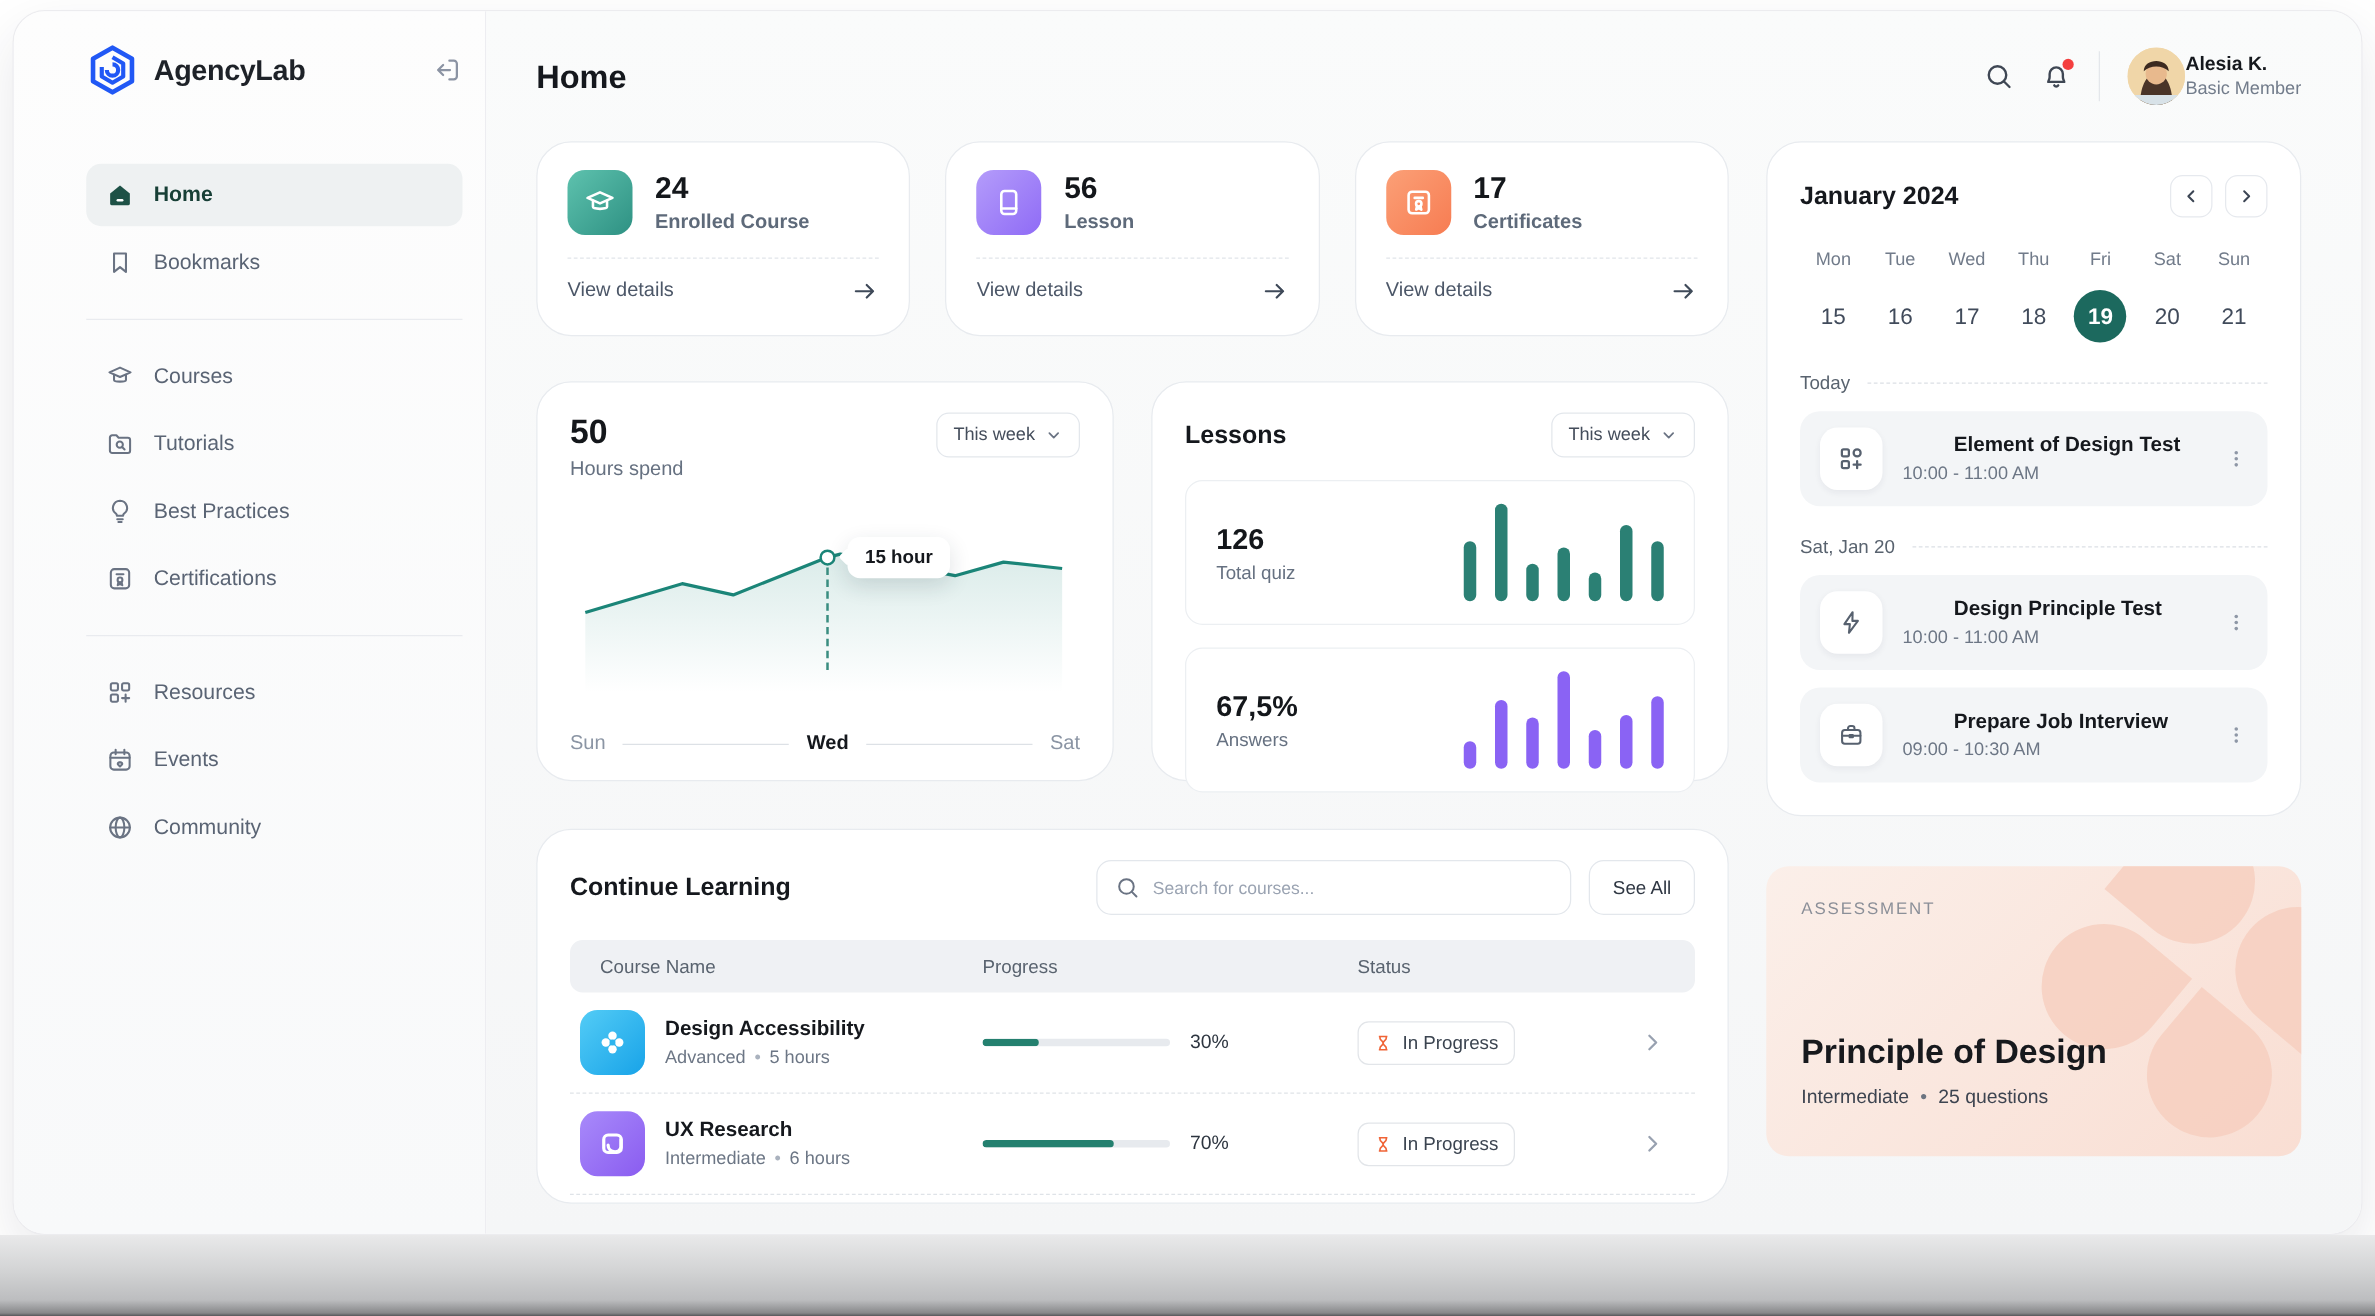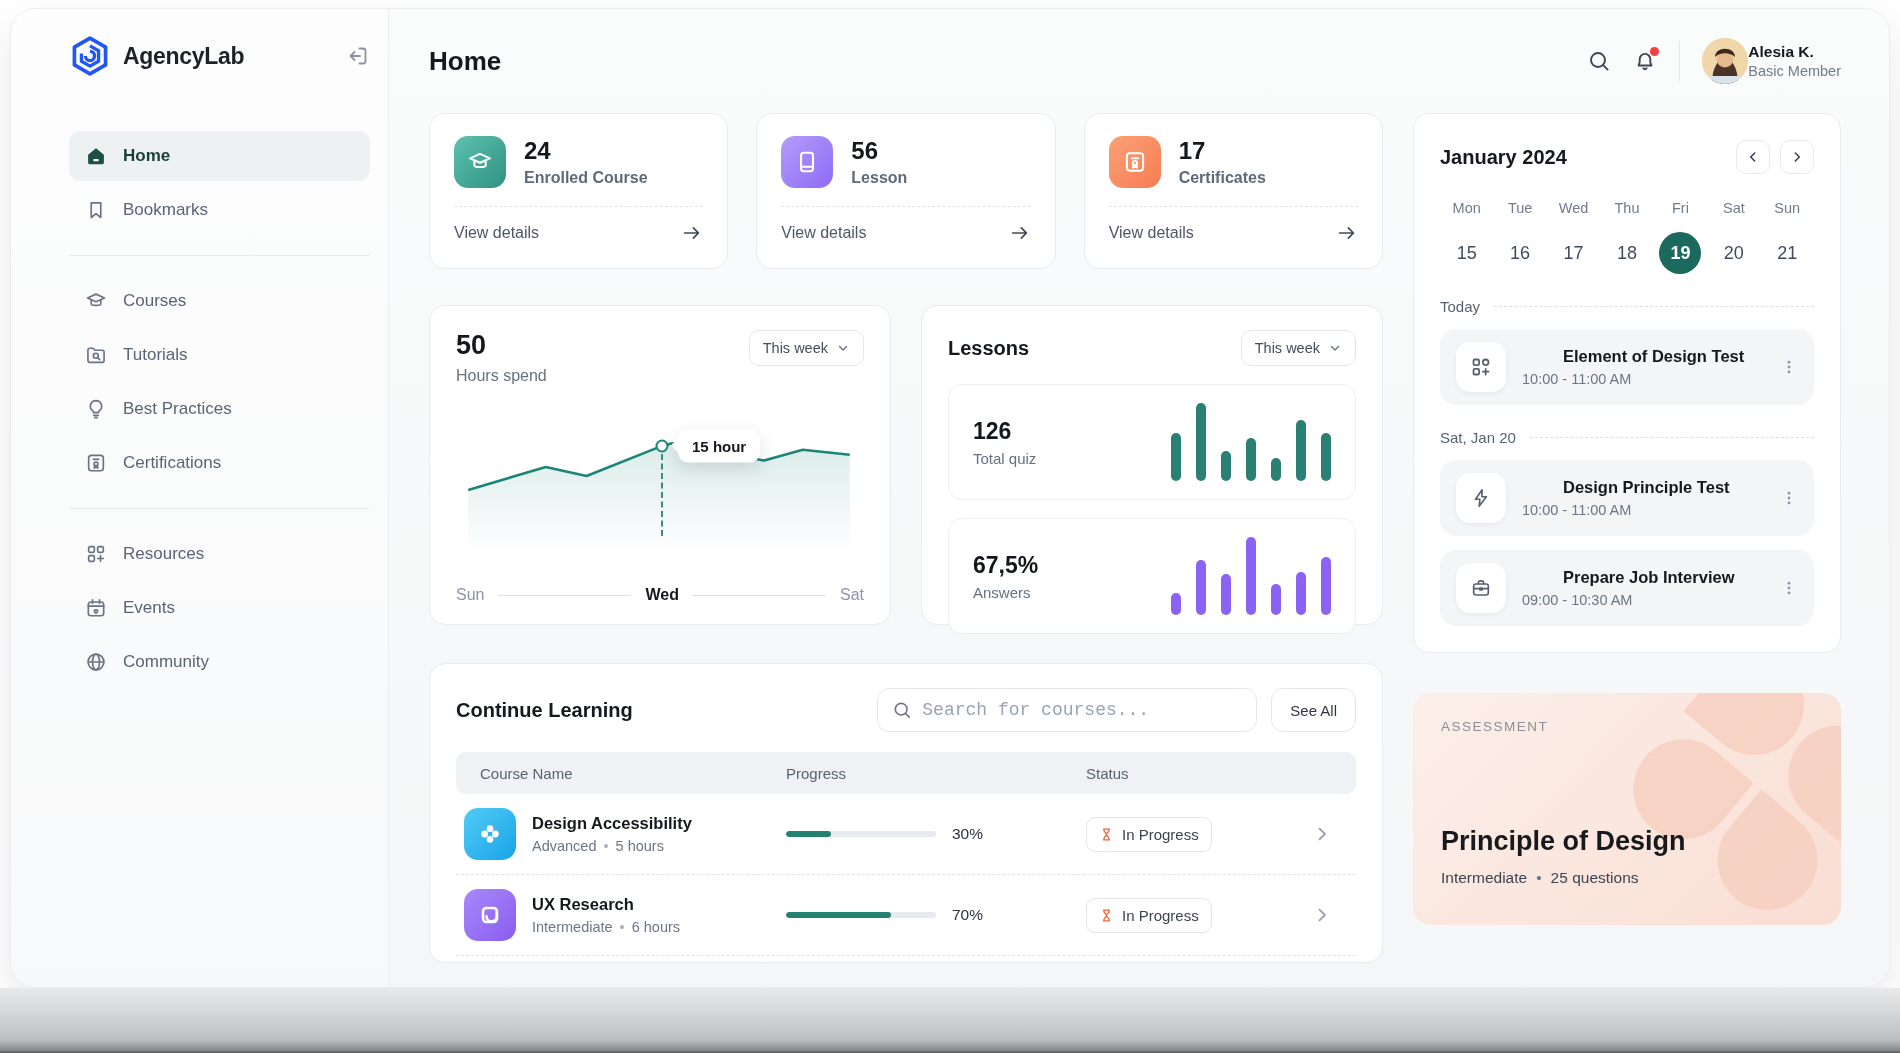--- a/index.html
+++ b/index.html
@@ -37,21 +37,21 @@
   .v-divider { width:1px; height:40px; background:#e4e7eb; }
   .user-chip { display:flex; align-items:center; gap:0; cursor:pointer; }
   .avatar { width:46px; height:46px; border-radius:50%; overflow:hidden; background:#f2d9ae; flex:0 0 auto; }
   .user-name { font-size:15.5px; font-weight:bold; color:#15181d; }
   .user-role { font-size:14.5px; color:#727c8b; margin-top:2px; }
 
   .columns { display:flex; gap:30px; }
   .col-left { flex:1; min-width:0; }
   .col-right { width:428px; flex:0 0 428px; }
 
-  .card { background:#ffffff; border:1px solid #e8ebef; border-radius:16px; }
+  .card { background:#ffffff; border:1px solid #e8ebef; border-radius:28px; }
 
   
   .stat-row { display:grid; grid-template-columns:1fr 1fr 1fr; gap:28px; margin-bottom:36px; }
   .stat-card { padding:22px 24px 0; height:156px; display:flex; flex-direction:column; }
   .stat-top { display:flex; align-items:center; gap:18px; }
   .stat-icon { width:52px; height:52px; border-radius:14px; display:flex; align-items:center; justify-content:center; color:#fff; }
   .stat-value { font-size:24px; font-weight:bold; color:#14171b; }
   .stat-label { font-size:16px; color:#5e6a7a; margin-top:4px;font-weight:bold; }
   .stat-sep { border-top:1.5px dashed #e1e5ea; margin:18px 0 0; }
   .stat-link { display:flex; align-items:center; height:52px; font-size:16px; color:#4c5768; cursor:pointer; }
@@ -88,21 +88,21 @@
   .mini-label { font-size:15px; color:#667181; margin-top:5px; }
   .bars { margin-left:auto; display:flex; align-items:flex-end; gap:15px; height:78px; width:212px; justify-content:flex-end; }
   .bars .bar { width:10px; border-radius:5px; }
 
   
   .continue-card { padding:24px 26px; height:300px; overflow:hidden; }
   .cl-head { display:flex; align-items:center; margin-bottom:20px; }
   .cl-title { font-size:20px; font-weight:bold; color:#15181d; }
   .search-box { margin-left:auto; display:flex; align-items:center; gap:10px; border:1px solid #e3e7ec; border-radius:12px;
                 height:44px; width:380px; padding:0 14px; background:#fff; }
-  .search-box input { border:none; outline:none; font-size:18px; color:#3b4350; width:100%; background:transparent; font-family:Liberation Mono, monospace; }
+  .search-box input { border:none; outline:none; font-size:14px; color:#3b4350; width:100%; background:transparent; font-family:Liberation Sans, sans-serif; }
   .search-box input::placeholder { color:#9aa3b2; }
   .search-box svg { color:#6a7383; flex:0 0 auto; }
   .see-all-btn { margin-left:14px; border:1px solid #e3e7ec; border-radius:12px; height:44px; padding:0 18px;
                  font-size:15px; color:#2e3642; background:#fff; display:flex; align-items:center; cursor:pointer; }
   .table-head { display:flex; align-items:center; background:#eff1f4; border-radius:10px; height:42px; padding:0 24px;
                 font-size:15px; color:#59636f; }
   .col-name { flex:1; }
   .col-progress { width:300px; flex:0 0 300px; }
   .col-status { width:210px; flex:0 0 210px; }
   .col-chev { width:36px; flex:0 0 36px; }

